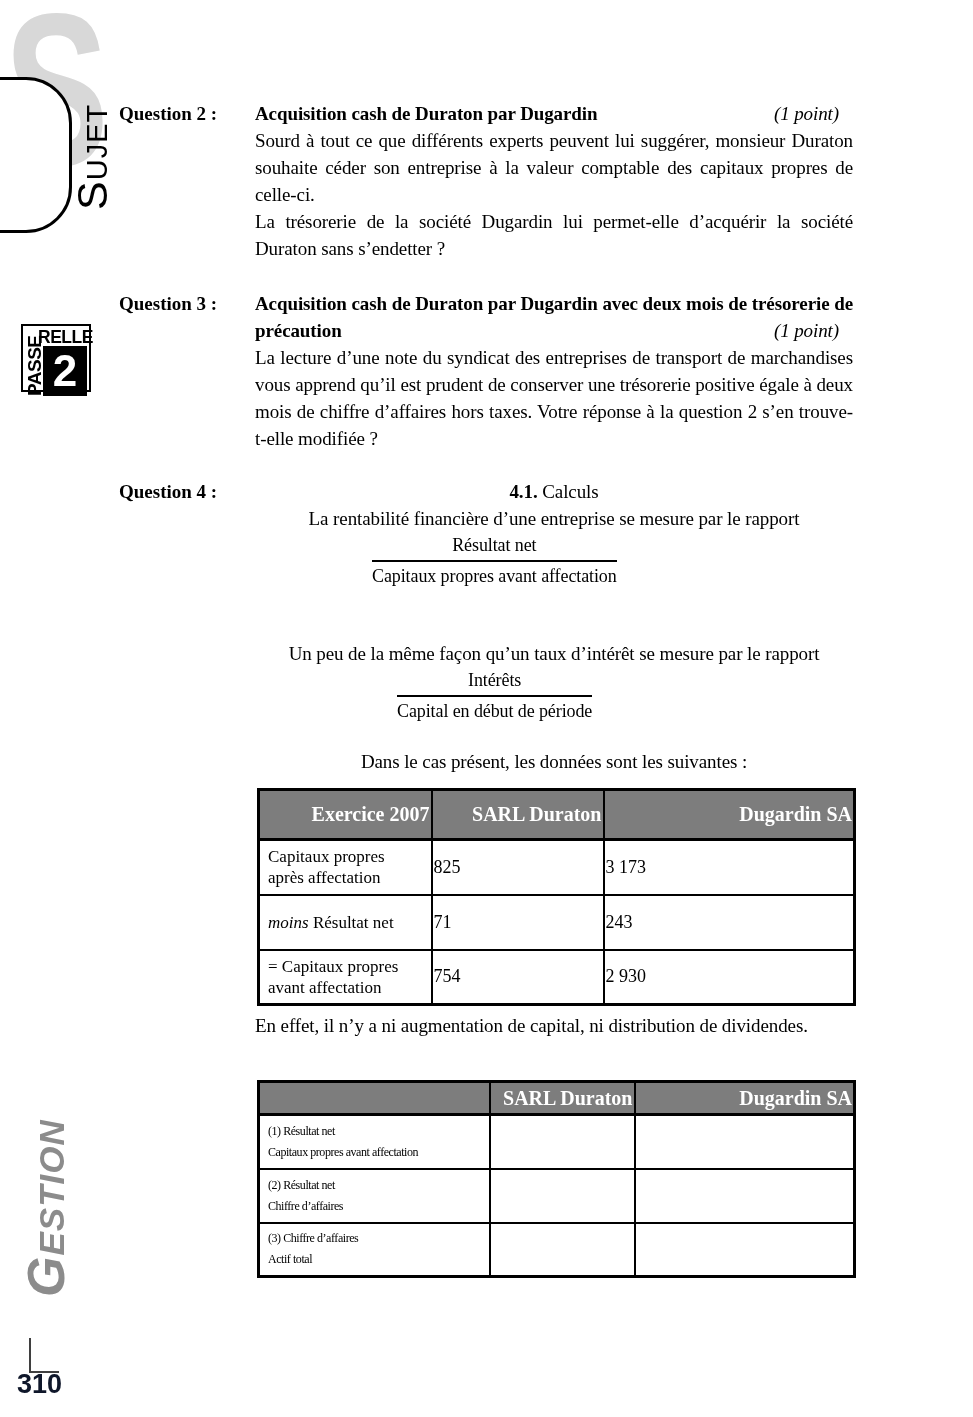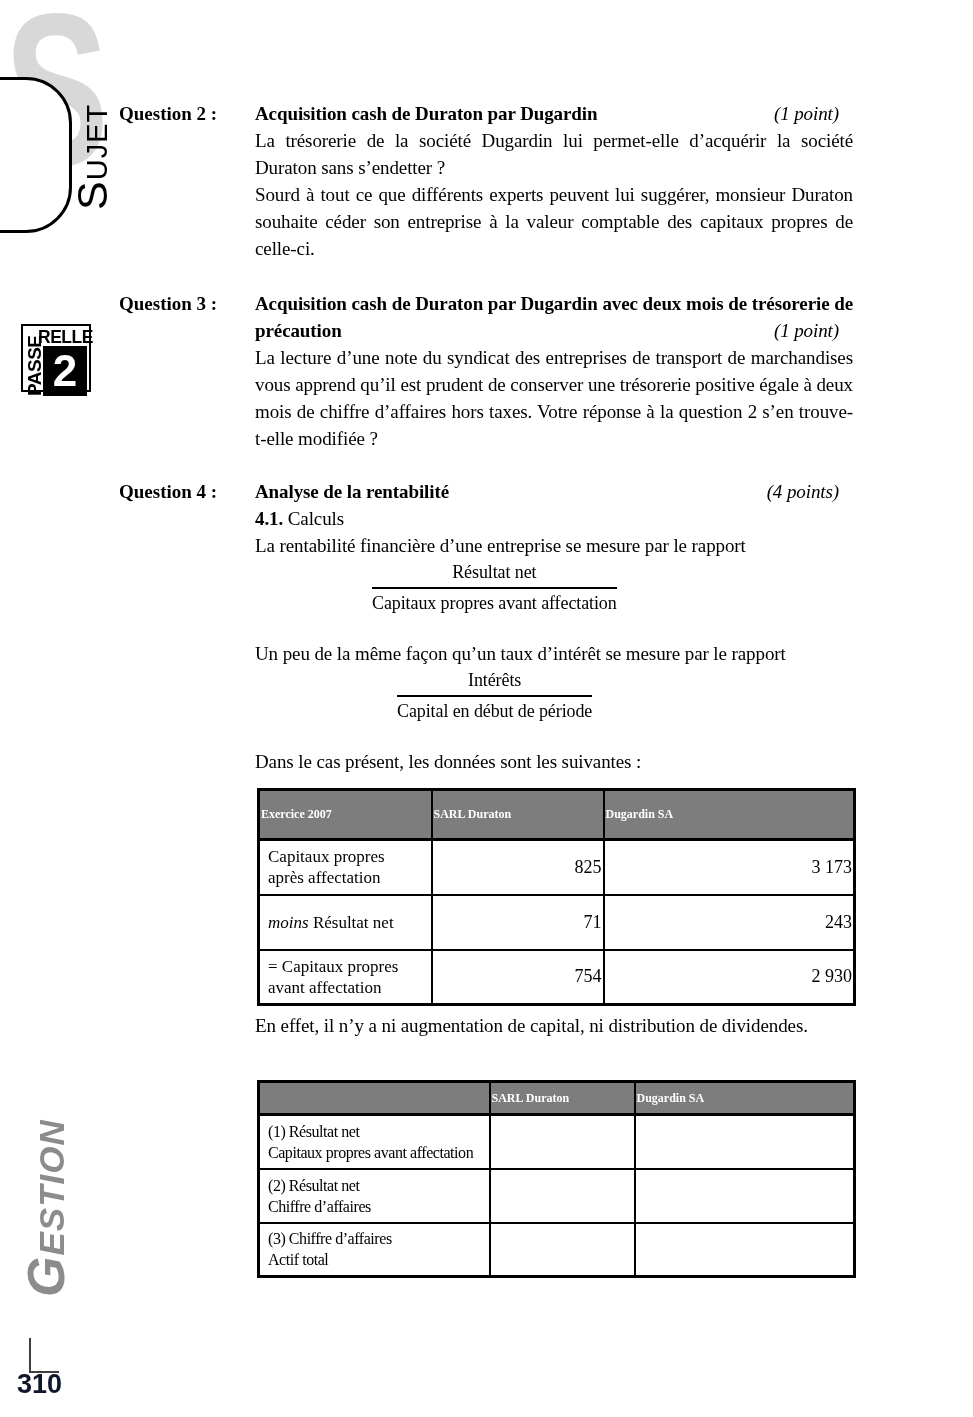--- a/index.html
+++ b/index.html
@@ -95,21 +95,21 @@
     position:absolute; left:255px; width:598px;
     font-size:19px; line-height:27px;
     z-index:3; letter-spacing:-0.1px;
   }
   .qtitle { position:relative; font-weight:bold; text-align:justify; hyphens:manual; }
   .qpoints {
     position:absolute; right:14px; bottom:0;
     font-weight:normal; font-style:italic;
   }
   .para { text-align:justify; hyphens:manual; }
-  .plain { text-align:left; }
+  .plain { text-align:center; }
   .bold  { font-weight:bold; }
 
   .fraction {
     width:max-content; text-align:center;
     font-size:18px; line-height:27px;
   }
   .frac-num { padding:0 8px 1px 8px; border-bottom:2.5px solid #000; }
   .frac-den { padding-top:1px; }
   .f1 { margin-left:117px; }
   .f2 { margin-left:142px; }
@@ -124,34 +124,34 @@
   .tbl1 { top:788px; }
   .tbl2 { top:1080px; }
   .tbl th, .tbl td {
     border:2px solid #000;
     box-sizing:border-box;
     overflow:hidden;
   }
   .tbl { border:3px solid #000; }
   .tbl th {
     background:#7d7d7d; color:#fff;
-    font-weight:bold; font-size:12px;
+    font-weight:bold; font-size:20px;
     border-bottom:3px solid #000;
-    text-align:left;
+    text-align:right;
   }
   .tbl1 th { height:50px; }
   .tbl1 td { height:55px; }
   .tbl2 th { height:33px; }
   .tbl2 td { height:54px; }
   .label-cell {
     text-align:left; padding-left:8px; padding-right:12px;
     font-size:17px; line-height:21px; vertical-align:middle;
   }
-  .num-cell { text-align:right; font-size:18px; vertical-align:middle; }
-  .tbl2 .label-cell { font-size:16px; letter-spacing:-0.45px; }
+  .num-cell { text-align:left; font-size:18px; vertical-align:middle; }
+  .tbl2 .label-cell { font-size:12px; letter-spacing:-0.45px; }
   .tbl2 .label-cell div { white-space:nowrap; line-height:21px; }
 </style>
 </head>
 <body>
 
 <div class="page">
 
   <div class="watermark-s">S</div>
   <div class="sujet-tab"></div>
   <div class="vert sujet-text"><span class="initial">S</span><span class="rest">UJET</span></div>
@@ -166,39 +166,35 @@
 
   <div class="corner-mark"></div>
   <div class="page-number">310</div>
 
   <div class="qlabel" style="top:100px;">Question 2 :</div>
   <div class="qcontent" style="top:100px;">
     <div class="qtitle">
       <span>Acquisition cash de Duraton par Dugardin</span>
       <span class="qpoints">(1 point)</span>
     </div>
+    <div class="para">Sourd à tout ce que différents experts peuvent lui suggérer, monsieur Duraton souhaite céder son entreprise à la valeur comptable des capi­taux propres de celle-ci.</div>
     <div class="para">La trésorerie de la société Dugardin lui permet-elle d’acquérir la société Duraton sans s’endetter ?</div>
-    <div class="para">Sourd à tout ce que différents experts peuvent lui suggérer, monsieur Duraton souhaite céder son entreprise à la valeur comptable des capi­taux propres de celle-ci.</div>
   </div>
 
   <div class="qlabel" style="top:290px;">Question 3 :</div>
   <div class="qcontent" style="top:290px;">
     <div class="qtitle">
       <span>Acquisition cash de Duraton par Dugardin avec deux mois de tréso­rerie de précaution</span>
       <span class="qpoints">(1 point)</span>
     </div>
     <div class="para">La lecture d’une note du syndicat des entreprises de transport de marchandises vous apprend qu’il est prudent de conserver une tréso­rerie positive égale à deux mois de chiffre d’affaires hors taxes. Votre réponse à la question 2 s’en trouve-t-elle modifiée ?</div>
   </div>
 
   <div class="qlabel" style="top:478px;">Question 4 :</div>
   <div class="qcontent" style="top:478px;">
-    <div class="qtitle">
-      <span>Analyse de la rentabilité</span>
-      <span class="qpoints">(4 points)</span>
-    </div>
     <div class="plain"><span class="bold">4.1.</span> <span>Calculs</span></div>
     <div class="plain">La rentabilité financière d’une entreprise se mesure par le rapport</div>
     <div class="fraction f1">
       <div class="frac-num">Résultat net</div>
       <div class="frac-den">Capitaux propres avant affectation</div>
     </div>
   </div>
 
   <div class="qcontent" style="top:640px;">
     <div class="plain">Un peu de la même façon qu’un taux d’intérêt se mesure par le rapport</div>

